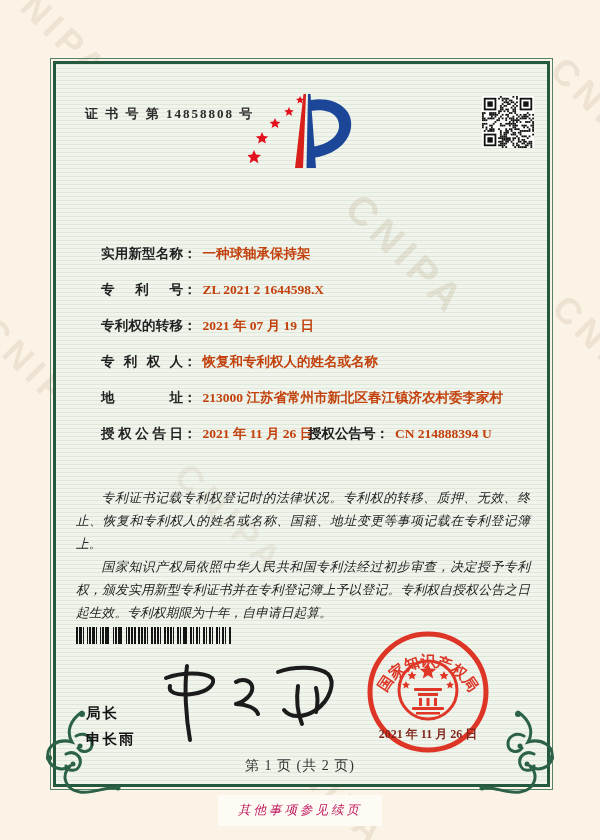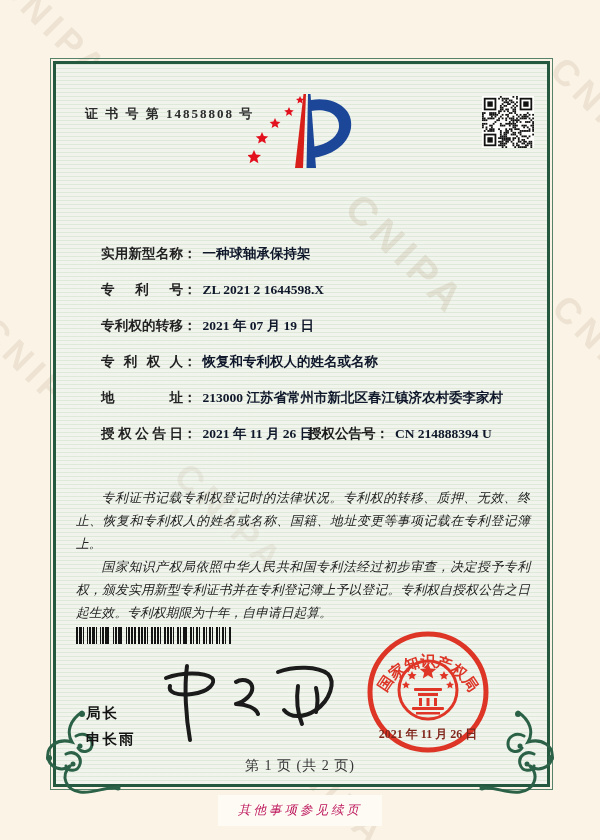--- a/index.html
+++ b/index.html
@@ -47,21 +47,21 @@
     letter-spacing:9px; color:#101010;
   }
   
   .fields { position:absolute; left:85px; top:236px; width:450px; z-index:3; }
   .frow { height:36px; line-height:36px; font-size:13.5px; position:relative; white-space:nowrap; }
   .flabel {
     display:inline-block; width:82px; vertical-align:top;
     text-align:justify; text-align-last:justify; font-weight:600; color:#222;margin-left:16px;
   }
   .fcolon { font-weight:600; color:#222; }
-  .fvalue { font-weight:700; color:#0f172a; margin-left:6px; }
+  .fvalue { font-weight:700; color:#c2410c; margin-left:6px; }
   .fpair2 { position:absolute; left:223px; top:0; }
   
   .paras {
     position:absolute; left:76px; top:487px; width:454px; z-index:3;
     font-size:12.8px; line-height:23px; color:#222;
     font-style:italic; text-align:justify;
   }
   .paras p { text-indent:2em; }
   
   .barcode {

